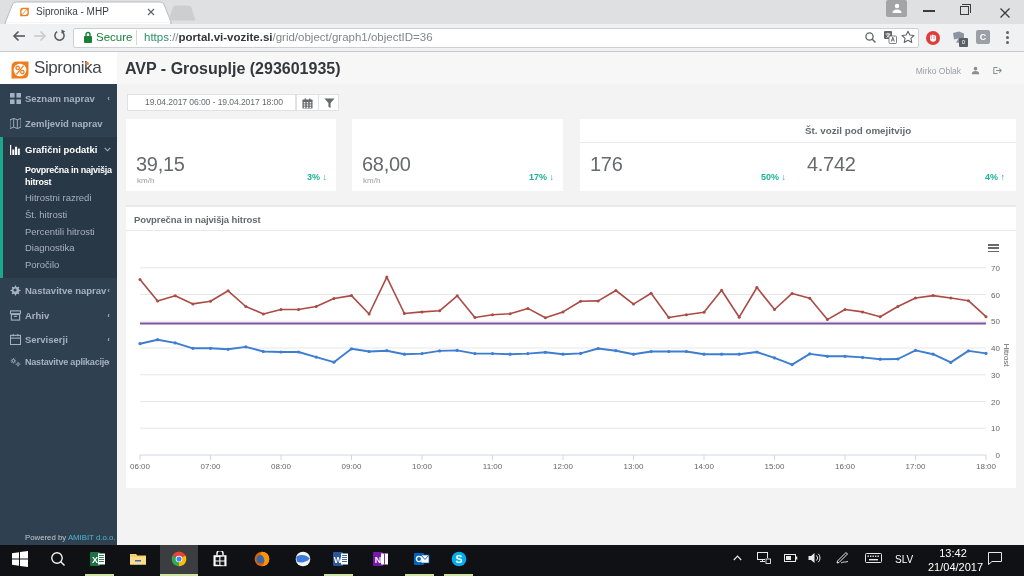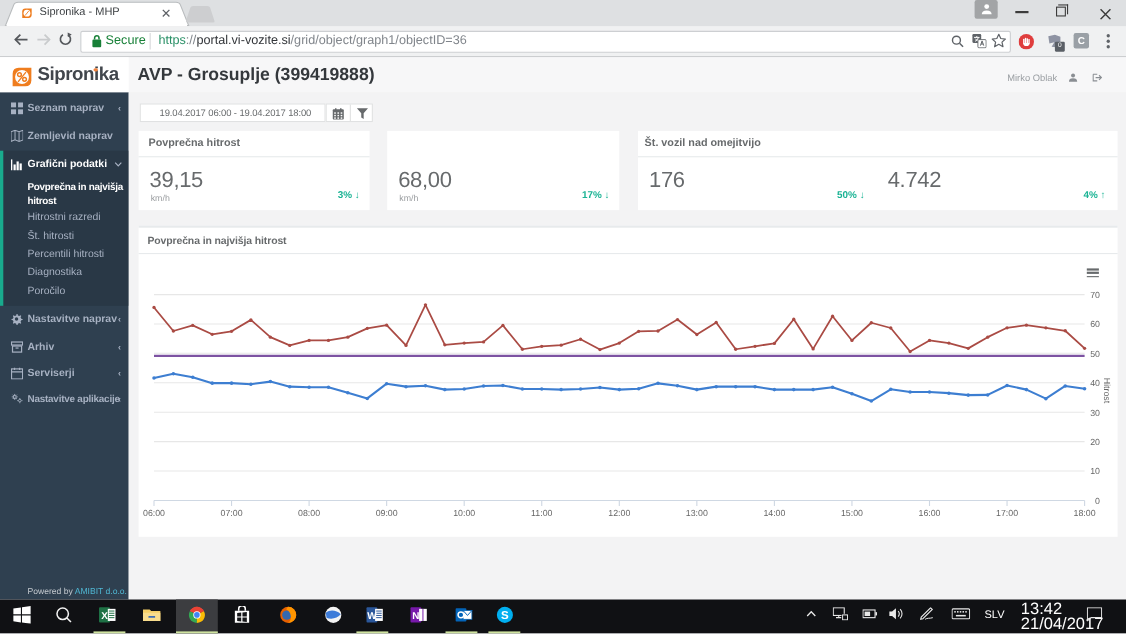--- a/index.html
+++ b/index.html
@@ -10,31 +10,31 @@
 #tabsvg{left:0;top:0}
 #tabtitle{left:36px;top:6px;font-size:10px;color:#3b3f42}
 #profilebtn{left:886px;top:0;width:21px;height:17px;background:#a2a4a6;border-radius:2px;text-align:center}
 #winmin{left:923px;top:10px;width:12px;height:1.6px;background:#3c3c3c}
 #winrest{left:960px;top:6px;width:8.5px;height:8.5px;border:1.2px solid #3c3c3c;background:transparent}
 #winrest:before{content:"";position:absolute;left:1px;top:-3px;width:7.5px;height:7.5px;border:1.2px solid #3c3c3c;border-left:none;border-bottom:none}
 #toolbar{left:0;top:24px;width:1024px;height:28px;background:#f0f1f2;border-bottom:1px solid #c8cacc}
 #omnibox{left:73px;top:28px;width:846px;height:20px;background:#fff;border:1px solid #cdcfd2;border-radius:2px}
 #omni-inner{left:82px;top:31px;font-size:11.5px;color:#80858b;white-space:nowrap}
 .teal{color:#2b9168}
-.dom{color:#323539;font-weight:400}
+.dom{color:#323539;font-weight:700}
 
 #ext2{left:951px;top:30px;width:15px;height:15px}
 #ext2b{left:959px;top:38px;width:9px;height:9px;background:#5a5f66;color:#fff;font-size:6px;text-align:center;line-height:9px;border-radius:1px}
 #ext3{left:976px;top:30px;width:14px;height:14px;background:#9aa0a6;border-radius:2px;color:#fff;font-size:9px;text-align:center;line-height:14px;font-weight:700}
 #menudots{left:1006px;top:31px;color:#5f6368;width:3.5px}
 #menudots div{width:3px;height:3px;border-radius:50%;background:#5f6368;margin-bottom:2px}
 
 #appheader{left:0;top:52px;width:1024px;height:32px;background:#f7f7f8}
 #logoarea{left:0;top:52px;width:117px;height:32px;background:#fff}
-#brand{left:34px;top:58px;font-size:17px;font-weight:700;color:#41464c;letter-spacing:-0.4px}
+#brand{left:34px;top:58px;font-size:17px;font-weight:400;color:#41464c;letter-spacing:-0.4px}
 #idot{left:85.3px;top:61.9px;width:3.5px;height:3.5px;background:#f0813c;border-radius:50%}
 #pagetitle{left:125px;top:60px;font-size:16px;font-weight:700;color:#34383c}
 #hdrright{right:63px;top:66px;font-size:8.5px;color:#9a9ea2}
 #hdricon1{left:971px;top:66px}
 #hdricon2{left:993px;top:66px}
 
 #sidebar{left:0;top:84px;width:117px;height:461px;background:#2f4050;color:#a7b1c2;font-size:9.5px}
 .navitem{position:absolute;left:0;width:117px;height:25px;line-height:25px;font-weight:600;font-size:9.5px;color:#a7b1c2}
 .navitem .ic{position:absolute;left:10px;top:7px;width:11px;height:11px}
 .navitem .txt{position:absolute;left:25px;top:0;white-space:nowrap}
@@ -58,21 +58,21 @@
 #charthead{left:0;top:0;width:890px;height:24px;border-bottom:1px solid #e7eaec}
 #chartheadtxt{left:8px;top:7px;font-size:9.5px;letter-spacing:-0.1px;font-weight:700;color:#676a6c;white-space:nowrap}
 #burger{right:17px;top:37px;width:11px}
 #burger div{height:1.5px;background:#676a6c;margin-bottom:1.8px}
 
 #taskbar{left:0;top:545px;width:1024px;height:31px;background:#101114}
 .tb{position:absolute;top:551px;width:16px;height:16px}
 #chromehl{left:160px;top:545px;width:38px;height:31px;background:#3c3d40}
 .uline{position:absolute;top:574px;height:2px;background:#cfe3a0}
 .trayic{position:absolute;top:552px;color:#e8e8e8;font-size:11px}
-#clock{left:928px;top:547px;width:50px;text-align:left;color:#fff;font-size:15px;line-height:13.5px}
+#clock{left:928px;top:547px;width:50px;text-align:center;color:#fff;font-size:11px;line-height:13.5px}
 </style>
 </head>
 <body>
 
 <div class="abs" id="tabstrip"></div>
 <svg class="abs" id="tabsvg" width="400" height="24" viewBox="0 0 400 24">
   <path d="M5,23.2 L12.7,4 Q13.5,2 16.5,2 L160,2 Q163,2 163.8,4 L171.5,23.2 Z" fill="#ffffff" stroke="#b9bcbe" stroke-width="1"></path>
     <rect x="6" y="22.5" width="164" height="1.5" fill="#ffffff"></rect>
   <path d="M169,19 L173,7 Q173.6,5.5 175.5,5.5 L188.5,5.5 Q190.5,5.5 191.1,7 L195,19 Q195.5,20.5 193.5,20.5 L171,20.5 Q169,20.5 169,19 Z" fill="#cdced0"></path>
   <g transform="translate(19.5,7)">
@@ -156,21 +156,21 @@
     <path d="M7,1.5 L18.5,1.5 L18.5,13 Q18.5,18.5 13,18.5 L1.5,18.5 L1.5,7 Q1.5,1.5 7,1.5 Z" fill="#ef7d1e"></path>
     <circle cx="10" cy="10" r="6.3" fill="#fdfdfd"></circle>
     <g stroke="#ef7d1e" fill="none">
       <line x1="13.6" y1="5.6" x2="6.4" y2="14.4" stroke-width="1.2"></line>
       <circle cx="7.7" cy="7.9" r="1.7" stroke-width="1.3"></circle>
       <circle cx="12.3" cy="12.1" r="1.7" stroke-width="1.3"></circle>
     </g>
   </svg>
 <div class="abs" id="brand">Sipronika</div>
 <div class="abs" id="idot"></div>
-<div class="abs" id="pagetitle">AVP - Grosuplje (399419888)</div>
+<div class="abs" id="pagetitle">AVP - Grosuplje (293601935)</div>
 <div class="abs" id="hdrright">Mirko Oblak</div>
 <svg class="abs" id="hdricon1" width="9" height="9" viewBox="0 0 12 12">
     <circle cx="6" cy="3.5" r="2.4" fill="#8a8e93"></circle>
     <path d="M1,11 Q1,6.8 6,6.8 Q11,6.8 11,11 Z" fill="#8a8e93"></path>
   </svg>
 <svg class="abs" id="hdricon2" width="9" height="9" viewBox="0 0 12 12">
     <path d="M1,2 L6,2 M1,2 L1,10 L6,10" fill="none" stroke="#8a8e93" stroke-width="1.4"></path>
     <path d="M4,6 L11,6 M8.2,3.2 L11,6 L8.2,8.8" fill="none" stroke="#8a8e93" stroke-width="1.4"></path>
   </svg>
 
@@ -267,33 +267,32 @@
         <rect x="2" y="9.5" width="1.6" height="1.4"></rect>
         <rect x="5.2" y="9.5" width="1.6" height="1.4"></rect>
         <rect x="8.4" y="9.5" width="1.6" height="1.4"></rect>
       </g>
     </svg>
 <svg style="position:absolute;left:27px;top:3px" width="11" height="11" viewBox="0 0 12 12">
       <path d="M0.5,0.5 L11.5,0.5 L7.2,5.5 L7.2,11 L4.8,9.5 L4.8,5.5 Z" fill="#676a6c"></path>
     </svg>
 </div>
 <div class="card" style="left:126px;width:210px">
-    <div class="cardhead"><span style="margin-left:9px">Povprečna hitrost</span></div>
     <div class="bigval">39,15</div>
     <div class="unit">km/h</div>
     <div class="pct" style="right:9px">3% ↓</div>
   </div>
 <div class="card" style="left:352px;width:211px">
     <div class="bigval">68,00</div>
     <div class="unit">km/h</div>
     <div class="pct" style="right:9px">17% ↓</div>
   </div>
 <div class="card" style="left:580px;width:436px">
     <div class="cardhead">
-      <span style="position:absolute;left:6px">Št. vozil nad omejitvijo</span>
+      <span style="position:absolute;left:225px">Št. vozil pod omejitvijo</span>
     </div>
     <div class="bigval">176</div>
     <div class="pct" style="right:230px">50% ↓</div>
     <div class="bigval" style="left:227px">4.742</div>
     <div class="pct" style="right:11px">4% ↑</div>
   </div>
 
 <div class="abs" id="chartpanel">
 <div class="abs" id="charthead"></div>
 <div class="abs" id="chartheadtxt">Povprečna in najvišja hitrost</div>

